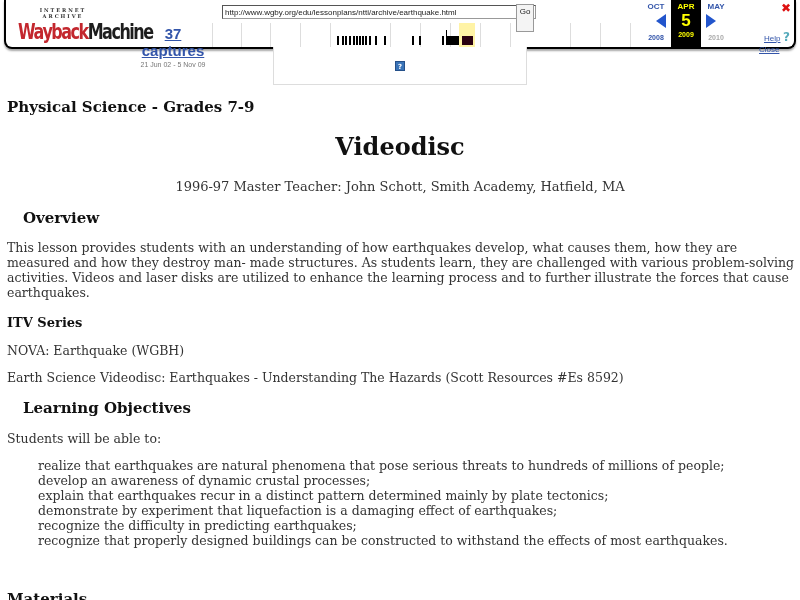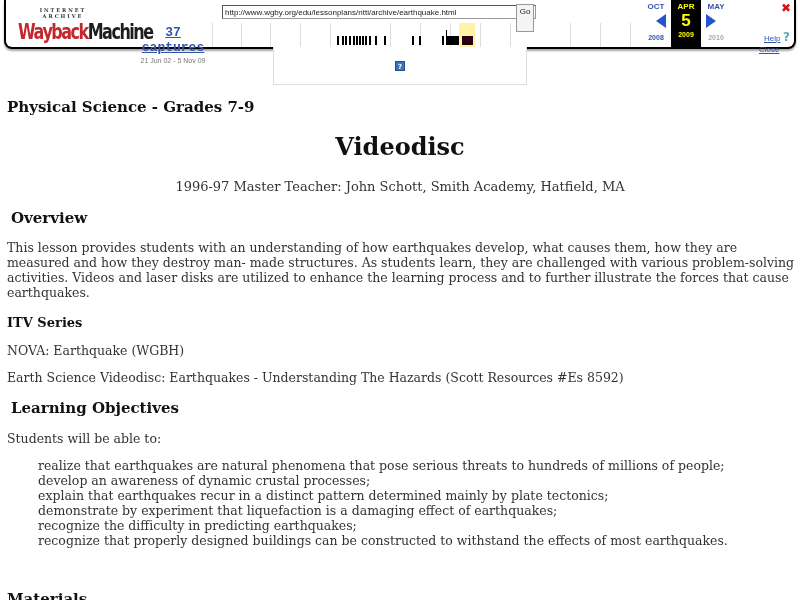--- a/index.html
+++ b/index.html
@@ -24,21 +24,21 @@
       font-family: "DejaVu Sans", sans-serif; font-weight: bold; font-size: 16px;
       color: #c3272e; letter-spacing: -1.5px; transform: scaleY(1.3); display: inline-block;
     }
     .wm-logo .wb-machine {
       font-family: "DejaVu Sans", sans-serif; font-weight: bold; font-size: 16px;
       color: #1d1d1d; letter-spacing: -1.5px; transform: scaleY(1.3); display: inline-block;
     }
 
     .wm-captures { position: absolute; left: 132px; top: 25px; width: 70px; text-align: center; }
     .wm-captures a {
-      font-family: Liberation Mono, monospace; font-size: 13px; font-weight: bold;
+      font-family: Liberation Sans, sans-serif; font-size: 15px; font-weight: bold;
       color: #3355aa; text-decoration: underline; display: block;
     }
     .wm-captures .range {
       font-family: "Liberation Sans", sans-serif; font-size: 7px; color: #777; margin-top: 2px;
     }
 
     .wm-url {
       position: absolute; left: 216px; top: 5px; width: 314px; height: 14px;
       border: 1px solid #999; border-top-color: #555; border-left-color: #555;
       font-family: "Liberation Sans", sans-serif; font-size: 8px; color: #222;
@@ -107,21 +107,21 @@
     }
     .title {
       position: absolute; top: 34px; left: 0; width: 786px; text-align: center;
       font-family: "DejaVu Serif", serif; font-weight: bold; font-size: 24px; color: #111;
     }
     .teacher {
       position: absolute; top: 81px; left: 0; width: 786px; text-align: center;
       font-family: "DejaVu Serif", serif; font-size: 13px; color: #333;
     }
     .h3 {
-      position: absolute; left: 4px; font-family: "DejaVu Serif", serif; font-weight: bold;
+      position: absolute; left: 16px; font-family: "DejaVu Serif", serif; font-weight: bold;
       font-size: 15px; color: #111; white-space: nowrap;
     }
     .h4 {
       position: absolute; left: 0; font-family: "DejaVu Serif", serif; font-weight: bold;
       font-size: 13px; color: #111; white-space: nowrap;
     }
     .para {
       position: absolute; left: 0; width: 790px;
       font-family: "DejaVu Serif", serif; font-size: 12.5px; color: #333; line-height: 15px;
     }

